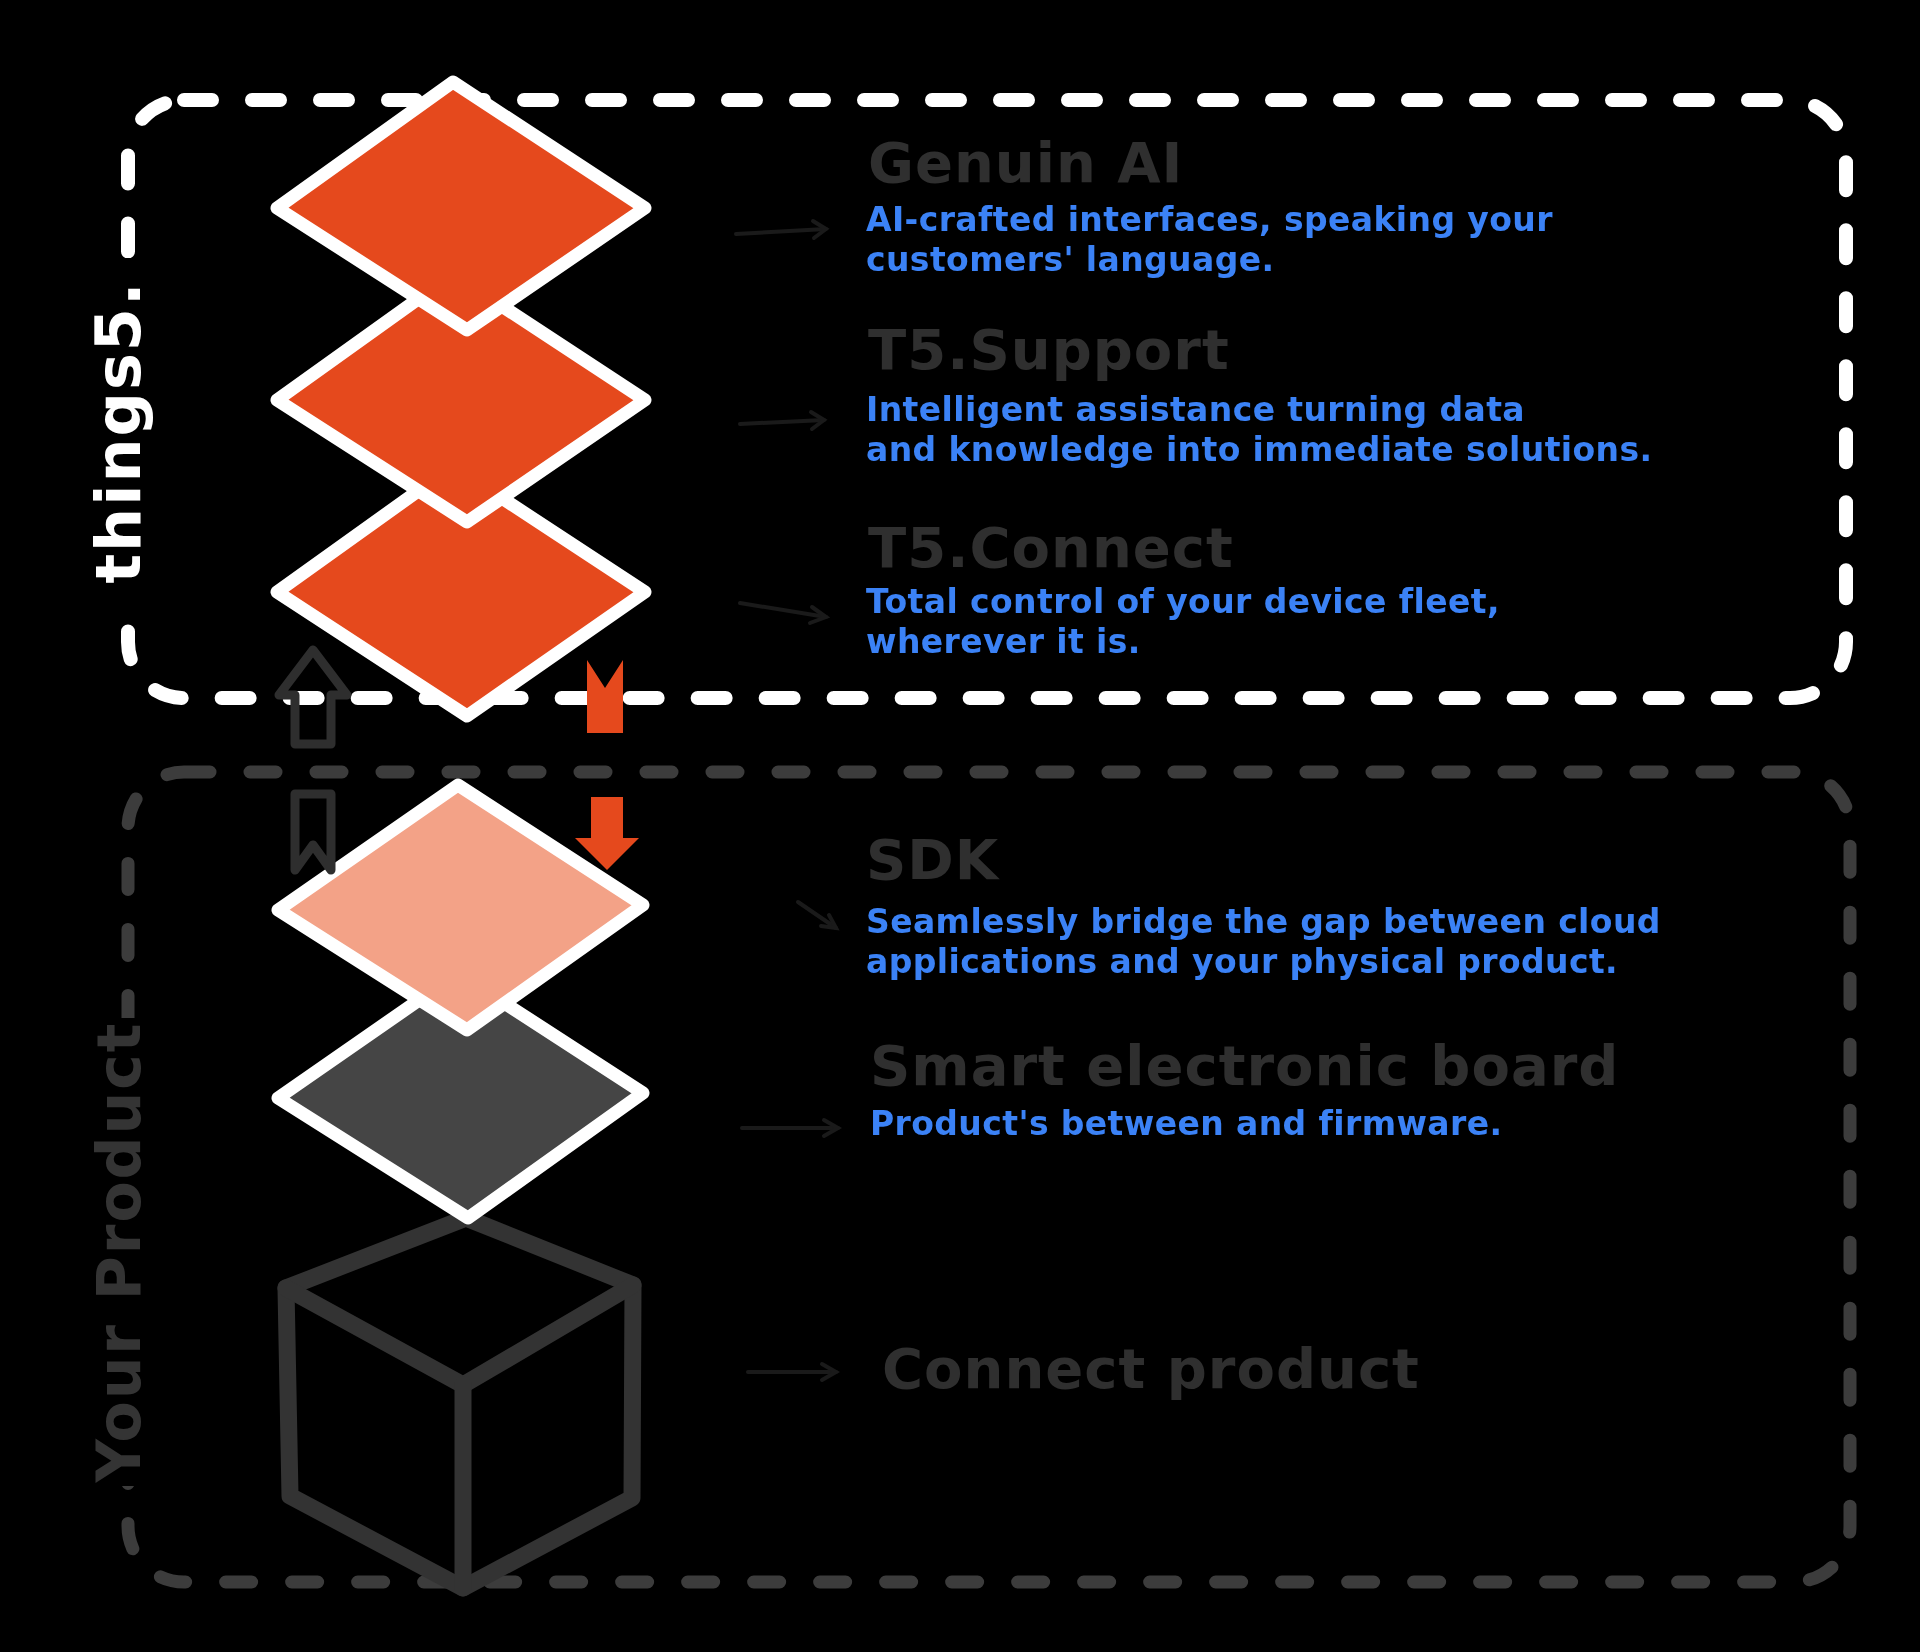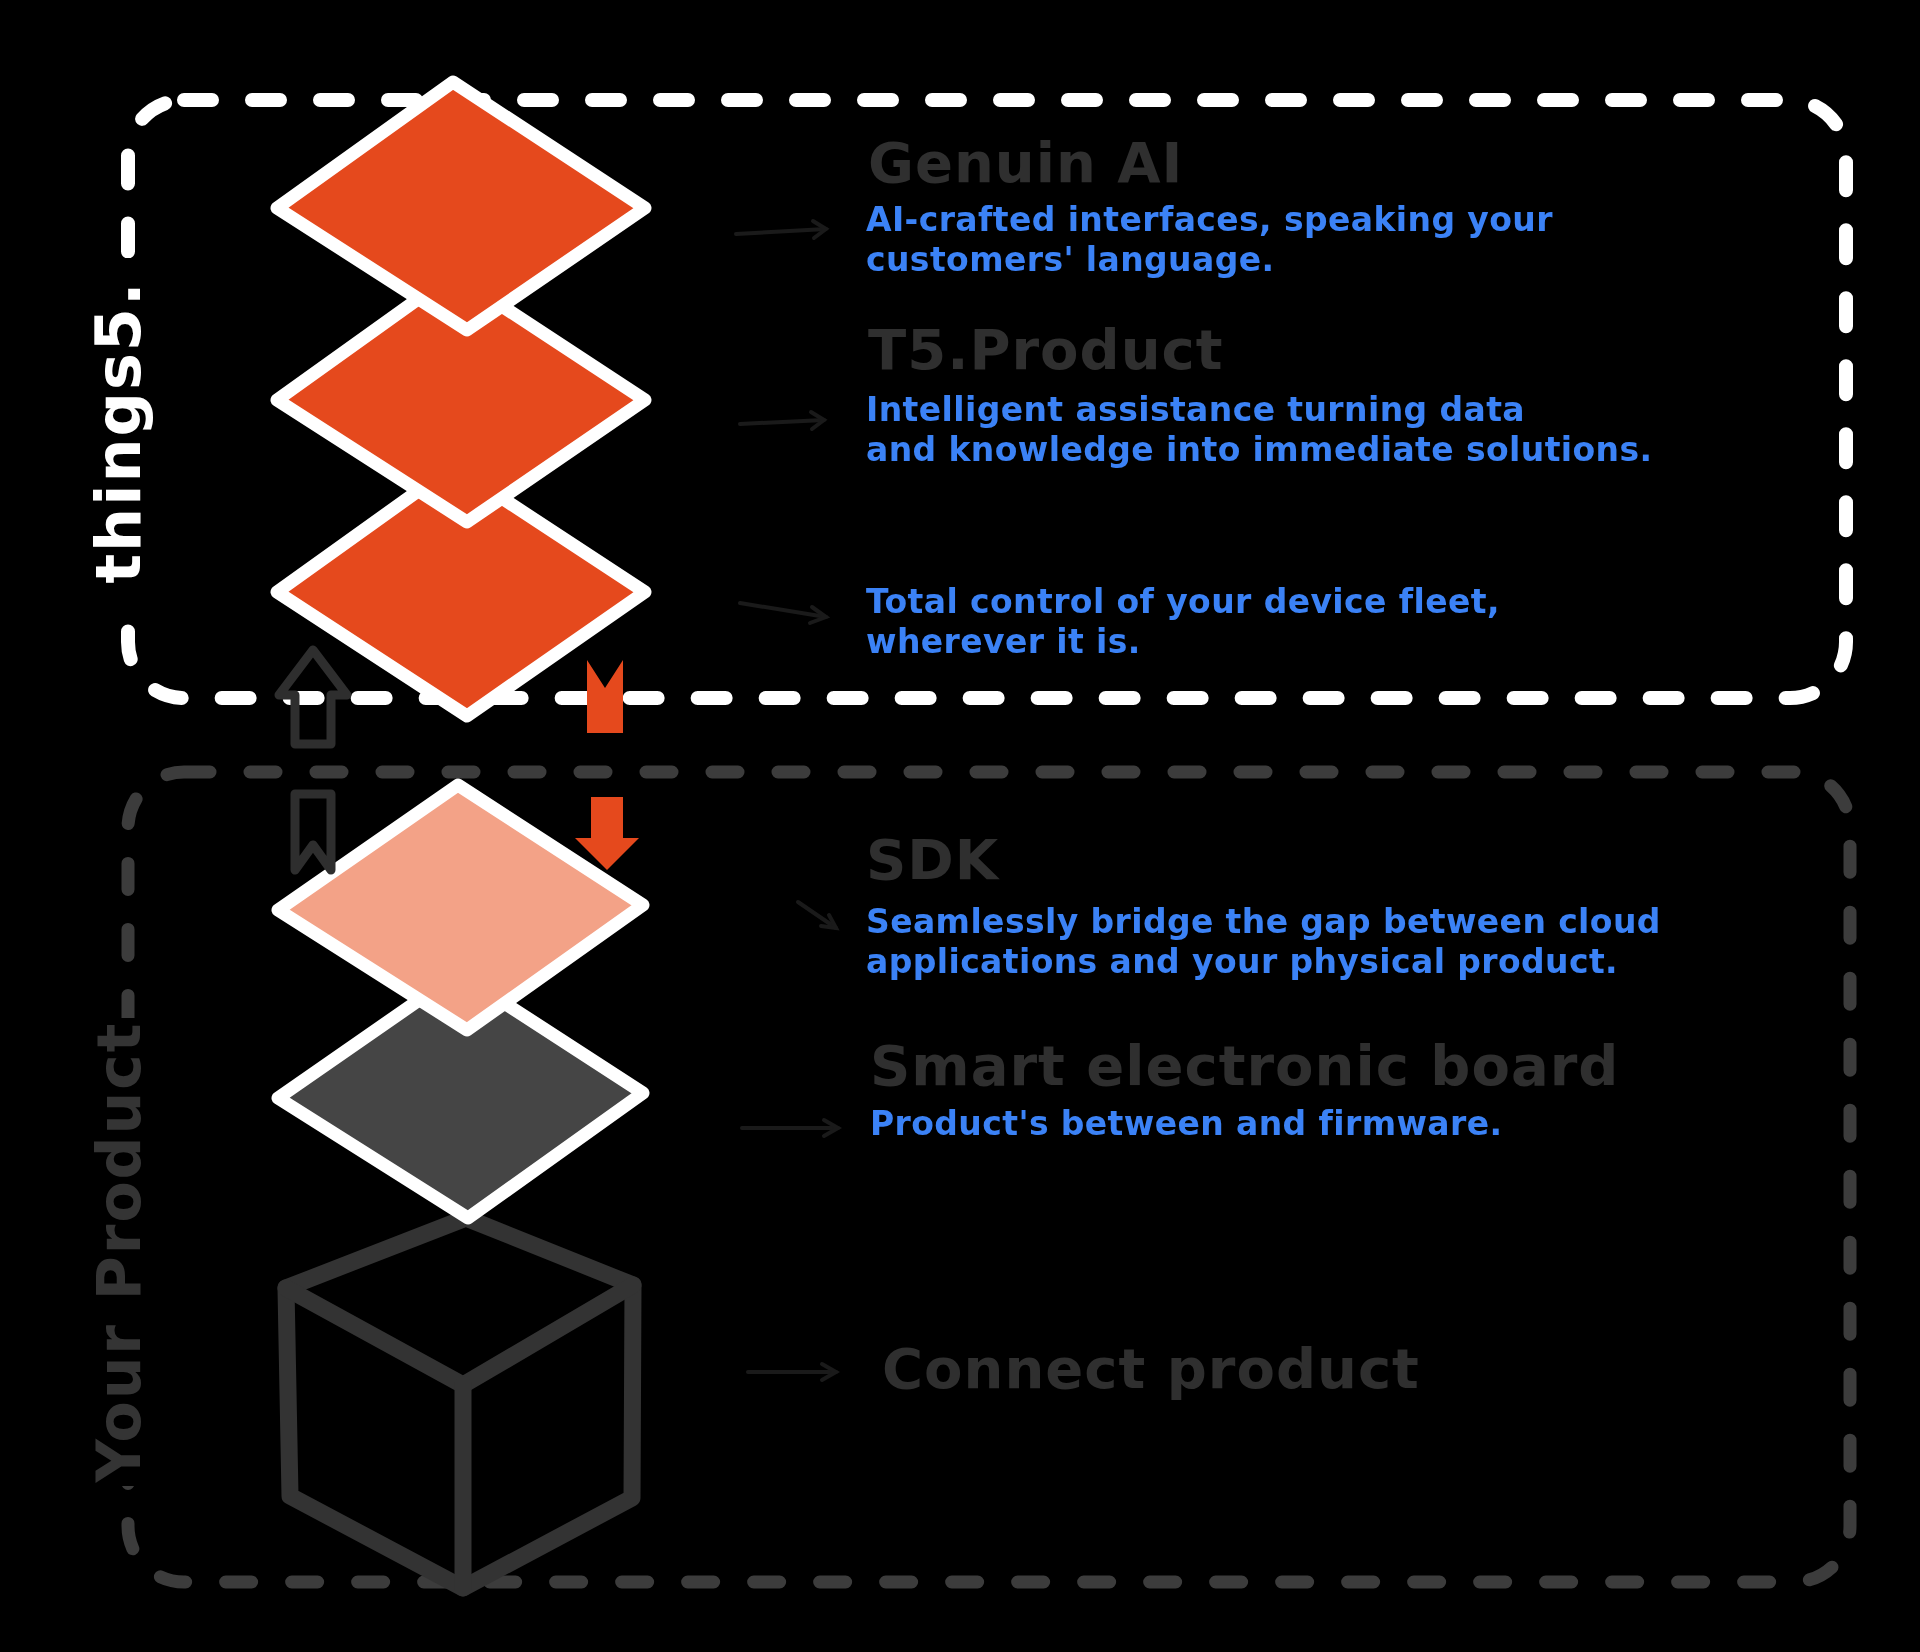--- a/index.html
+++ b/index.html
@@ -113,26 +113,27 @@
 
   <div class="vlabel" id="things5-label">things5.</div>
   <div class="vlabel" id="your-product-label">Your Product</div>
 
   <div class="title" style="left:868px;top:130px">Genuin AI</div>
   <div class="desc" style="left:866px;top:200px">
     <div>AI-crafted interfaces, speaking your</div>
     <div>customers' language.</div>
   </div>
 
-  <div class="title" style="left:868px;top:317px">T5.Product</div>
+  <div class="title" style="left:868px;top:317px">T5.Support</div>
   <div class="desc" style="left:866px;top:390px">
     <div>Intelligent assistance turning data</div>
     <div>and knowledge into immediate solutions.</div>
   </div>
 
+  <div class="title" style="left:868px;top:515px">T5.Connect</div>
   <div class="desc" style="left:866px;top:582px">
     <div>Total control of your device fleet,</div>
     <div>wherever it is.</div>
   </div>
 
   <div class="title" style="left:866px;top:827px">SDK</div>
   <div class="desc" style="left:866px;top:902px">
     <div>Seamlessly bridge the gap between cloud</div>
     <div>applications and your physical product.</div>
   </div>

